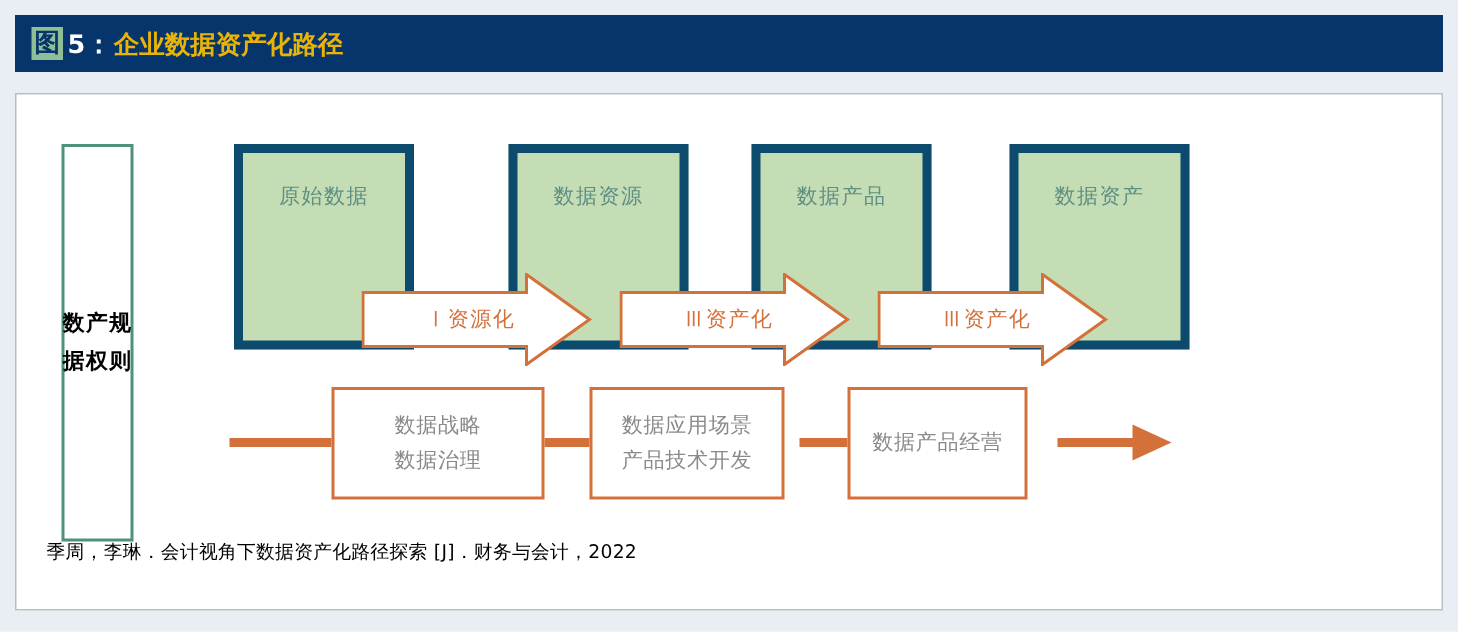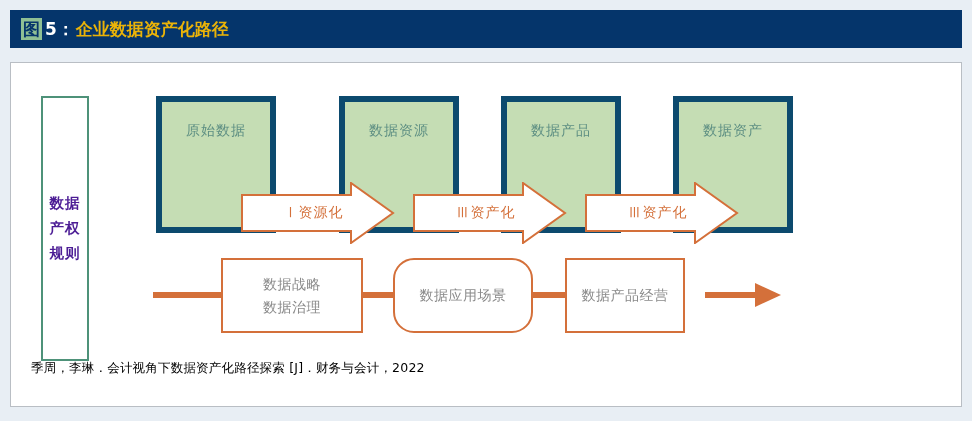--- a/index.html
+++ b/index.html
@@ -80,24 +80,24 @@
     height: 343px;
   }
 
   
   .side-box {
     position: absolute;
     background: #ffffff;
     border: 2px solid #4e9279;
     box-sizing: border-box;
     display: flex;
-    flex-direction: column;
+    flex-direction: row;
     align-items: center;
     justify-content: center;
-    color: #4c1d95;
+    color: #000000;
     font-weight: bold;
     font-size: 14.5px;
     line-height: 25px;
     font-family: "DejaVu Sans", sans-serif;
     letter-spacing: 1px;
     text-align: center;
   }
   .side-box span { display: block; }
 
   #box-left {
@@ -174,21 +174,21 @@
     align-items: center;
     justify-content: center;
     color: #8a8a8a;
     font-size: 14px;
     line-height: 23px;
     font-family: "DejaVu Sans", sans-serif;
     letter-spacing: 0.5px;
   }
   .task-box span { display: block; }
   #task-0 { left: 210px; width: 142px; }
-  #task-1 { left: 382px; width: 140px; border-radius: 21px; }
+  #task-1 { left: 382px; width: 130px; }
   #task-2 { left: 554px; width: 120px; }
 
   
   .connector {
     position: absolute;
     background: #d4703a;
     height: 6px;
   }
   #conn-0 { left: 142px; top: 229px; width: 70px; }
   #conn-1 { left: 350px; top: 229px; width: 34px; }
@@ -270,20 +270,21 @@
       <div class="connector" id="conn-2"></div>
       <div class="connector" id="conn-3"></div>
       <div id="conn-head"></div>
 
       <div class="task-box" id="task-0">
         <span>数据战略</span>
         <span>数据治理</span>
       </div>
       <div class="task-box" id="task-1">
         <span>数据应用场景</span>
+        <span>产品技术开发</span>
       </div>
       <div class="task-box" id="task-2">
         <span>数据产品经营</span>
       </div>
 
       <div class="footnote">季周，李琳．会计视角下数据资产化路径探索 [J]．财务与会计，2022</div>
 
     </div>
   </div>
 

